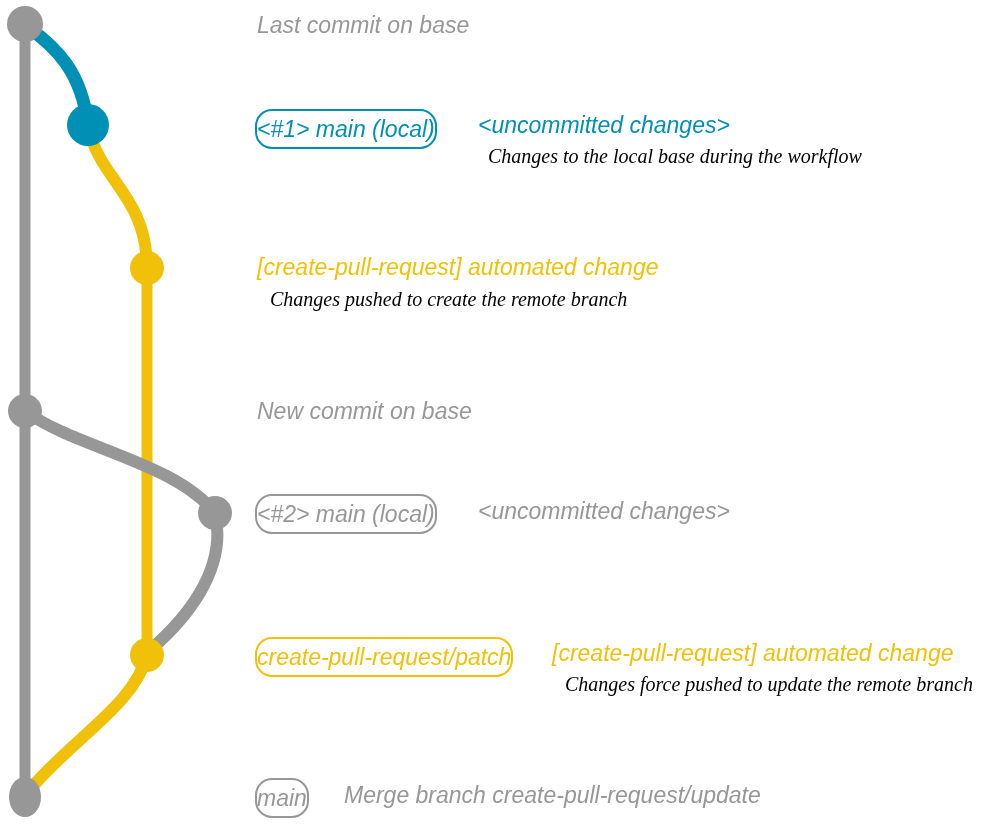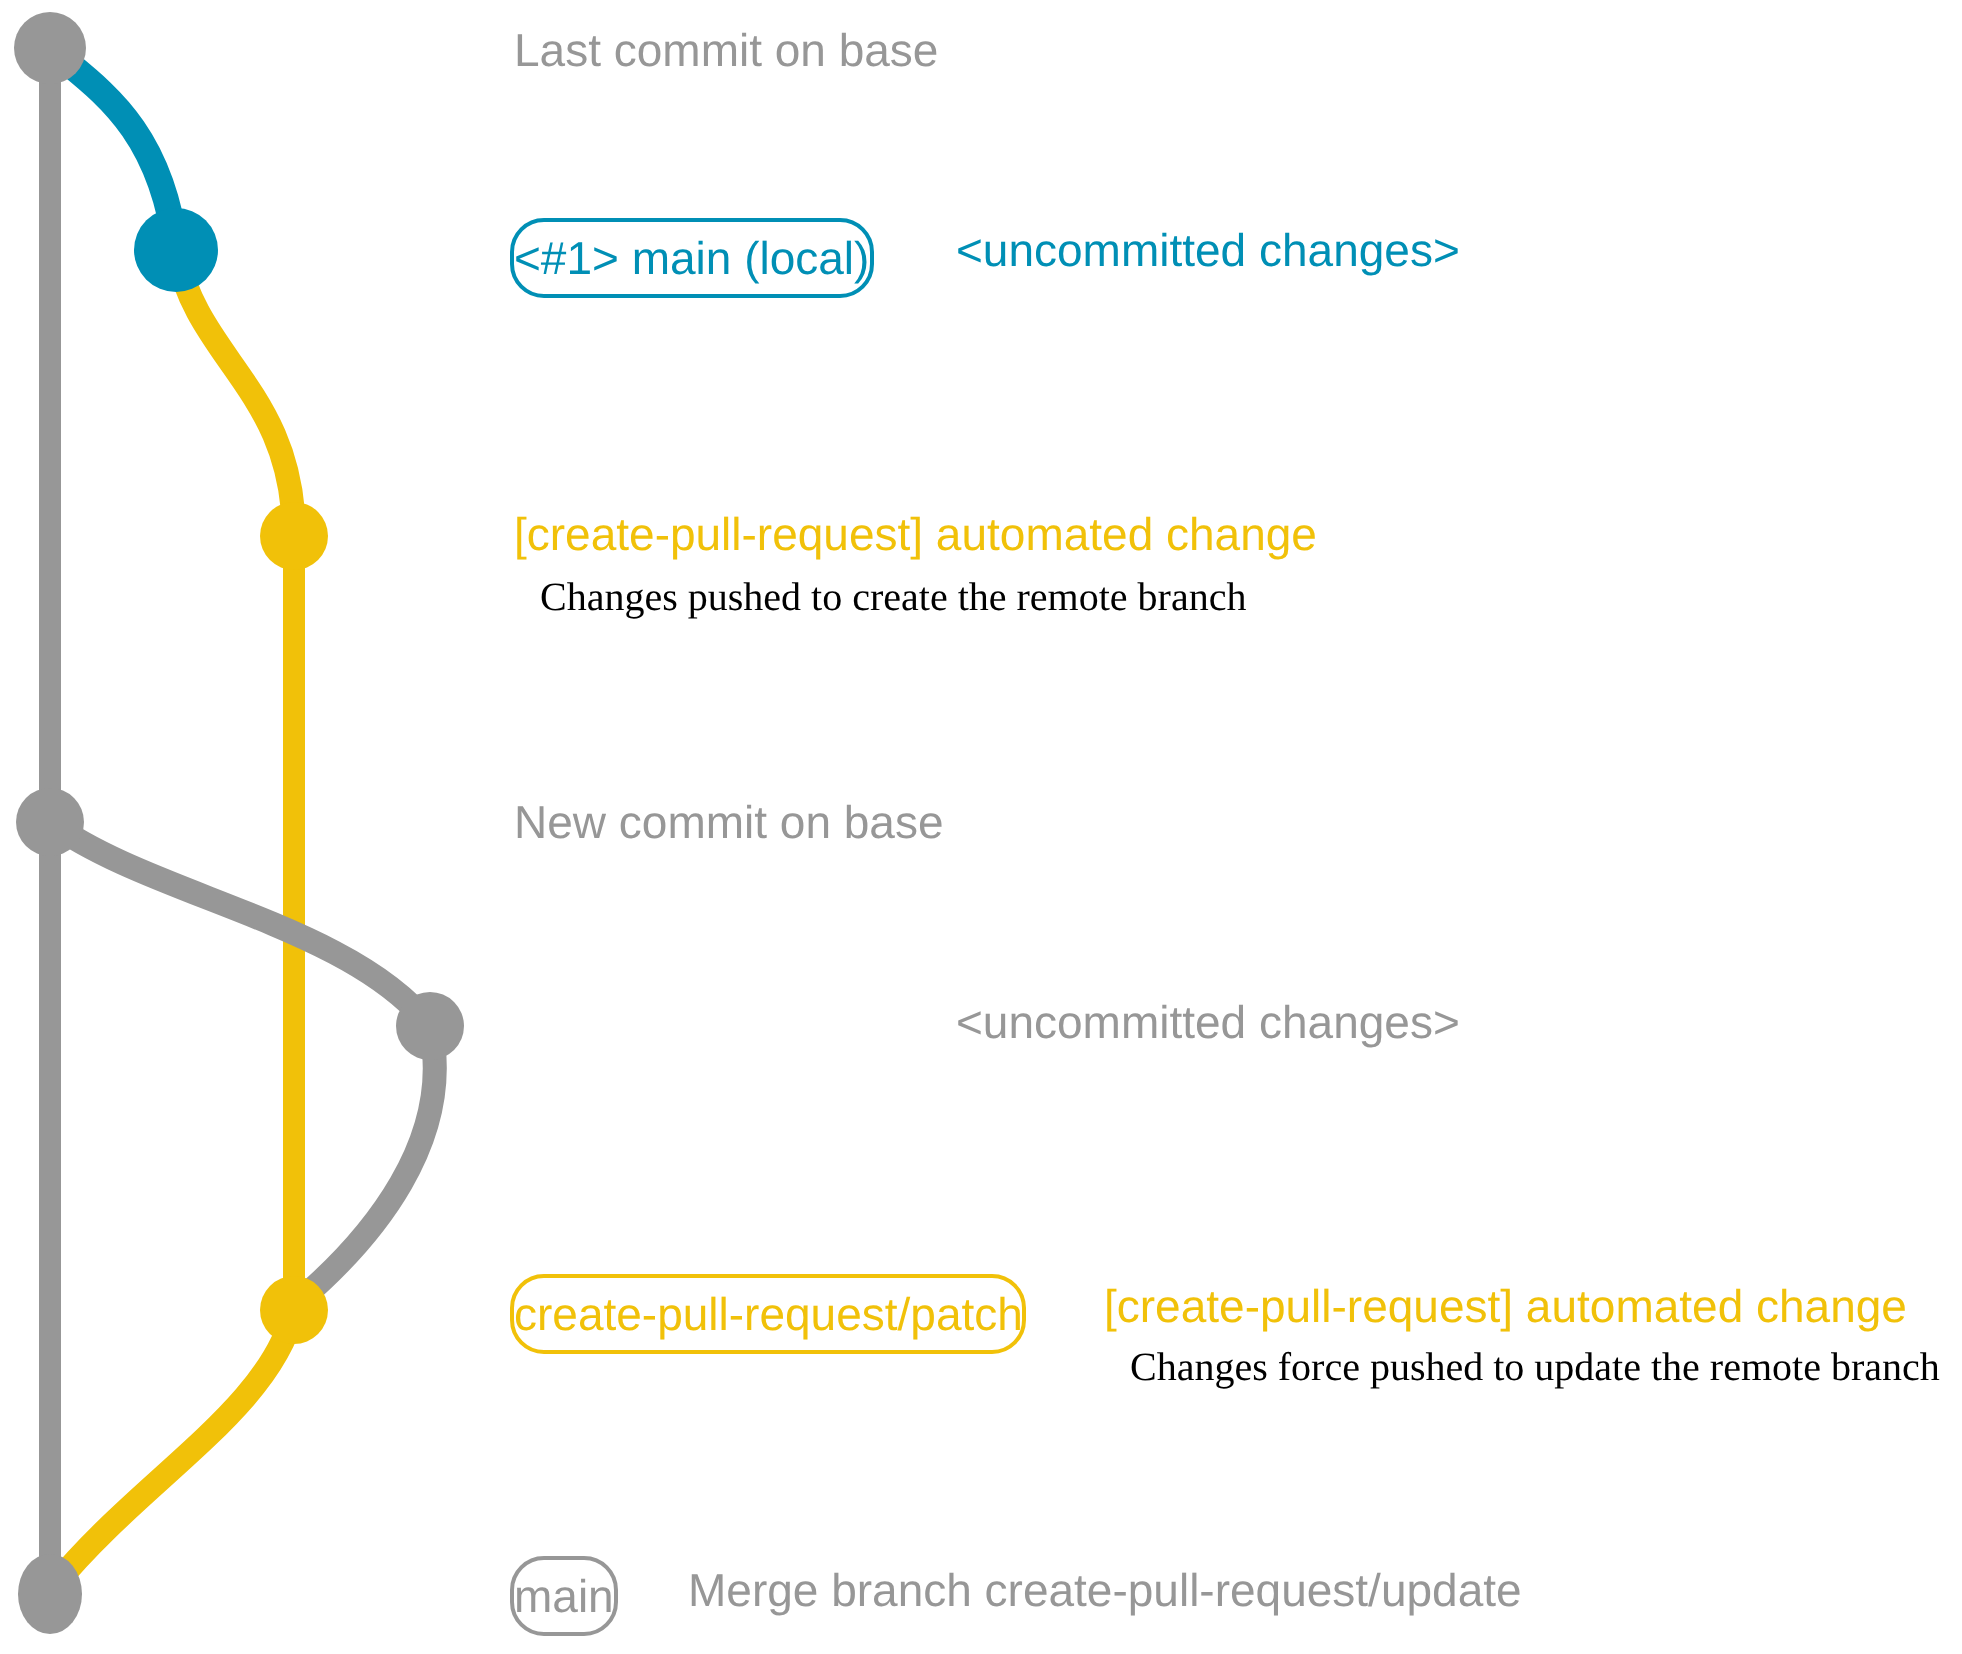--- a/index.html
+++ b/index.html
@@ -3,20 +3,21 @@
 <meta charset="utf-8">
 <style>
   html, body { margin: 0; padding: 0; background: #ffffff; }
   .canvas {
     position: relative;
     width: 981px;
     height: 827px;
     background: var(--background, #ffffff);
     font-family: "Liberation Sans", sans-serif;
     overflow: hidden;
+    font-style: italic;
   }
   svg.graph { position: absolute; left: 0; top: 0; }
   svg.graph path { fill: none; stroke-linecap: round; }
   .stroke-gray   { stroke: var(--gray); }
   .stroke-teal   { stroke: var(--teal); }
   .stroke-yellow { stroke: var(--yellow); }
   .fill-gray     { fill: var(--gray); }
   .fill-teal     { fill: var(--teal); }
   .fill-yellow   { fill: var(--yellow); }
 
@@ -76,26 +77,28 @@
     <circle class="fill-gray" cx="25" cy="411" r="17"></circle>
     <circle class="fill-gray" cx="215" cy="513" r="17"></circle>
     <circle class="fill-yellow" cx="147" cy="655" r="17"></circle>
     <ellipse class="fill-gray" cx="25" cy="797" rx="16" ry="20"></ellipse>
   </svg>
 
   <div class="milestone" style="left:257px; top:12px;">Last commit on base</div>
 
   <div class="branch-box box-teal" style="left:255px; top:109px;">&lt;#1&gt; main (local)</div>
   <div class="msg msg-teal" style="left:478px; top:112px;">&lt;uncommitted changes&gt;</div>
+  <div class="annotation" style="left:488px; top:145px;">Changes to the local base during the workflow</div>
 
   <div class="msg msg-yellow" style="left:257px; top:254px;">[create-pull-request] automated change</div>
   <div class="annotation" style="left:270px; top:288px;">Changes pushed to create the remote branch</div>
 
   <div class="milestone" style="left:257px; top:398px;text-align:center;">New commit on base</div>
 
+  <div class="branch-box box-gray" style="left:255px; top:494px;">&lt;#2&gt; main (local)</div>
   <div class="msg msg-gray" style="left:478px; top:498px;">&lt;uncommitted changes&gt;</div>
 
   <div class="branch-box box-yellow" style="left:255px; top:637px;">create-pull-request/patch</div>
   <div class="msg msg-yellow" style="left:552px; top:640px;">[create-pull-request] automated change</div>
   <div class="annotation" style="left:565px; top:673px;">Changes force pushed to update the remote branch</div>
 
   <div class="branch-box box-gray" style="left:255px; top:778px;">main</div>
   <div class="msg msg-gray" style="left:344px; top:782px;">Merge branch create-pull-request/update</div>
 
 </div>

